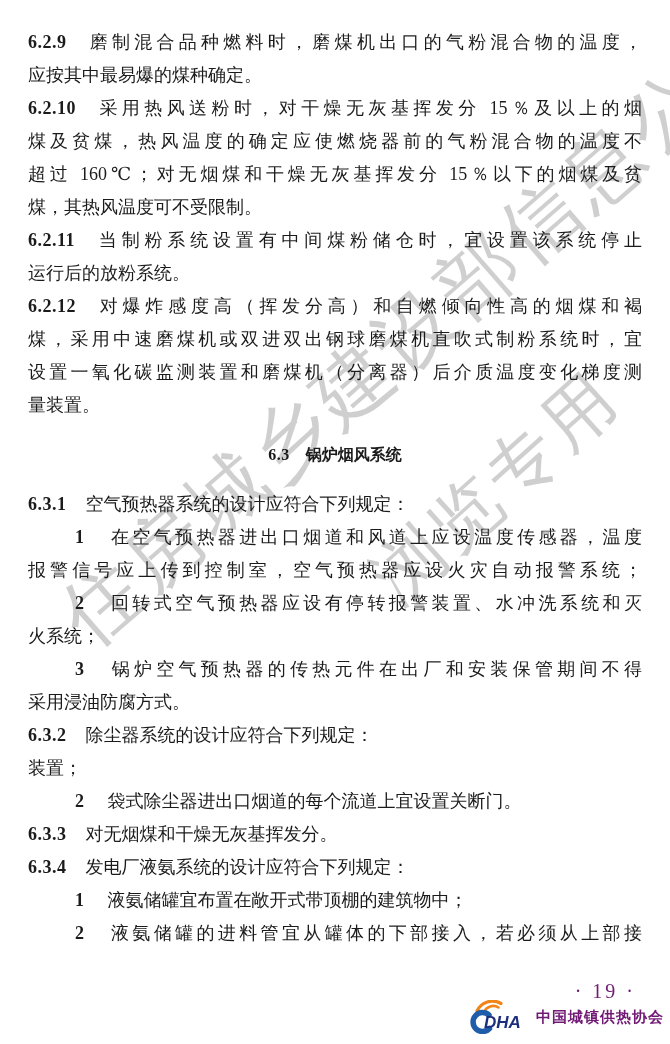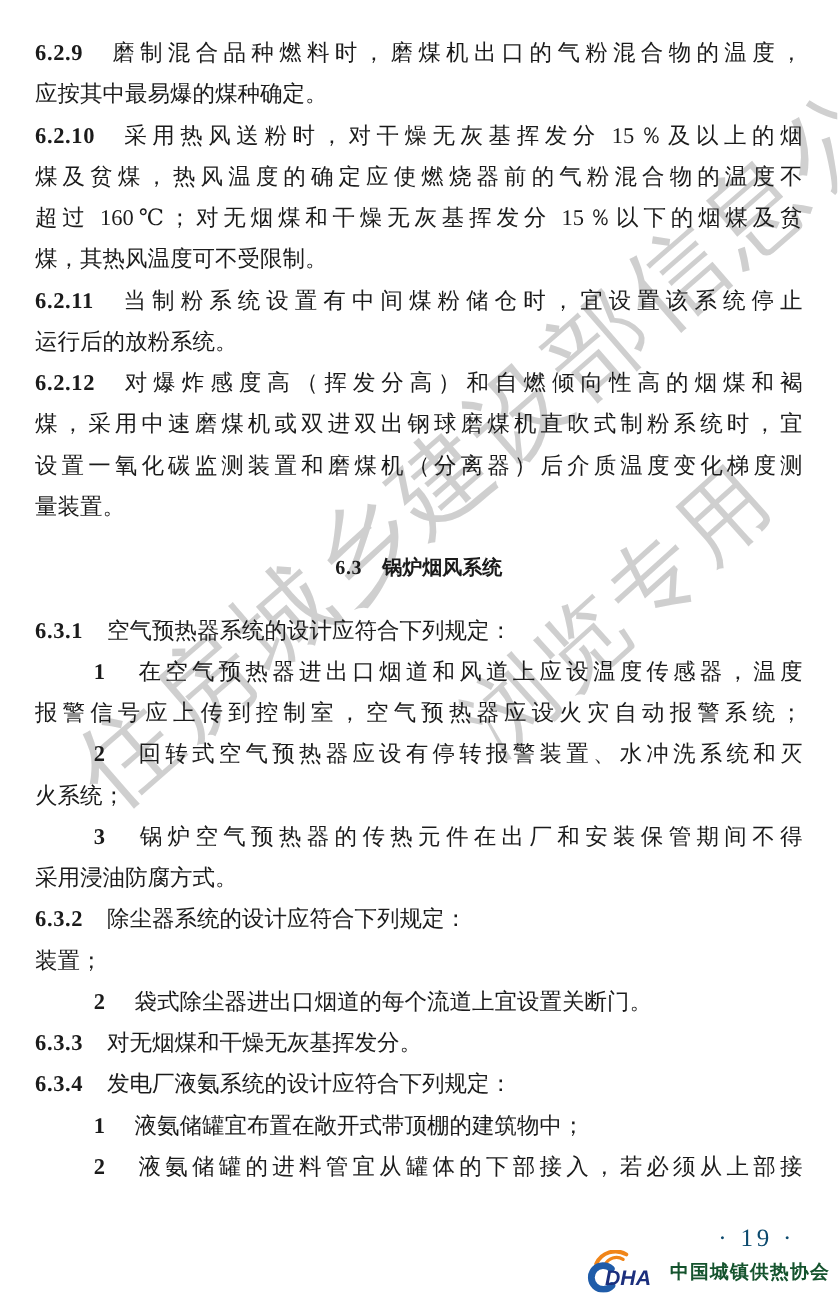--- a/index.html
+++ b/index.html
@@ -15,25 +15,25 @@
   .wm1{left:72px;top:588px;font-size:78px;letter-spacing:5px;transform:rotate(-41deg);}
   .wm2{left:383px;top:548px;font-size:70px;letter-spacing:6px;transform:rotate(-42deg);}
   .content{position:absolute;left:28px;right:28px;top:26px;z-index:1;}
   .line{height:33px;line-height:33px;font-size:18px;text-align:justify;text-align-last:left;overflow:hidden;}
   .line.fill{text-align-last:justify;}
   .line .num{font-weight:bold;margin-right:19px;letter-spacing:.5px;}
   .line.sub{padding-left:47px;}
   .line.sub .num{margin-right:23px;}
   .line.heading{height:66px;line-height:66px;text-align:center;text-align-last:center;font-size:16px;font-weight:bold;}
   .line.heading .num{margin-right:16px;}
-  .footer-pagenum{position:absolute;top:980px;right:34px;font-size:20px;letter-spacing:3px;z-index:1;color:#0c4a6e;}
+  .footer-pagenum{position:absolute;top:980px;right:34px;font-size:20px;letter-spacing:3px;z-index:1;color:#701a75;}
   .footer-logo{position:absolute;right:6px;top:1000px;display:flex;align-items:center;gap:6px;z-index:2;}
   .logo-org{
     font-family:"Liberation Sans","DejaVu Sans",sans-serif;font-weight:bold;
-    color:#14532d;font-size:15px;letter-spacing:1px;white-space:nowrap;
+    color:#701a75;font-size:15px;letter-spacing:1px;white-space:nowrap;
   }
 </style>
 </head>
 <body>
 
 <div class="page">
 
   <div class="watermark wm1">住房城乡建设部信息公开</div>
   <div class="watermark wm2">浏览专用</div>
 

